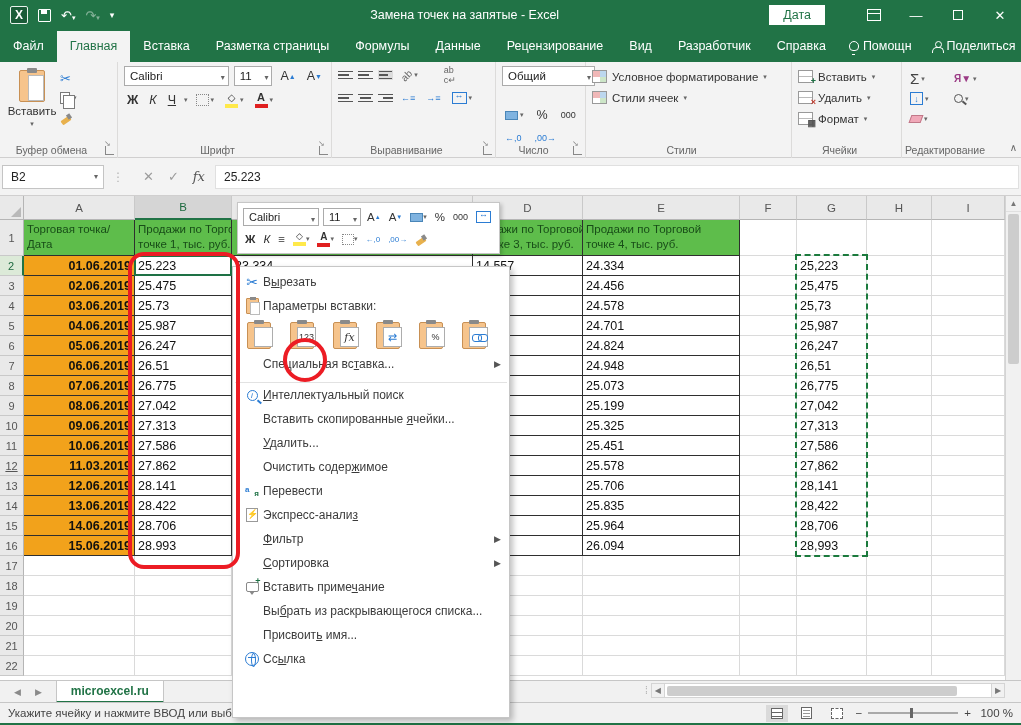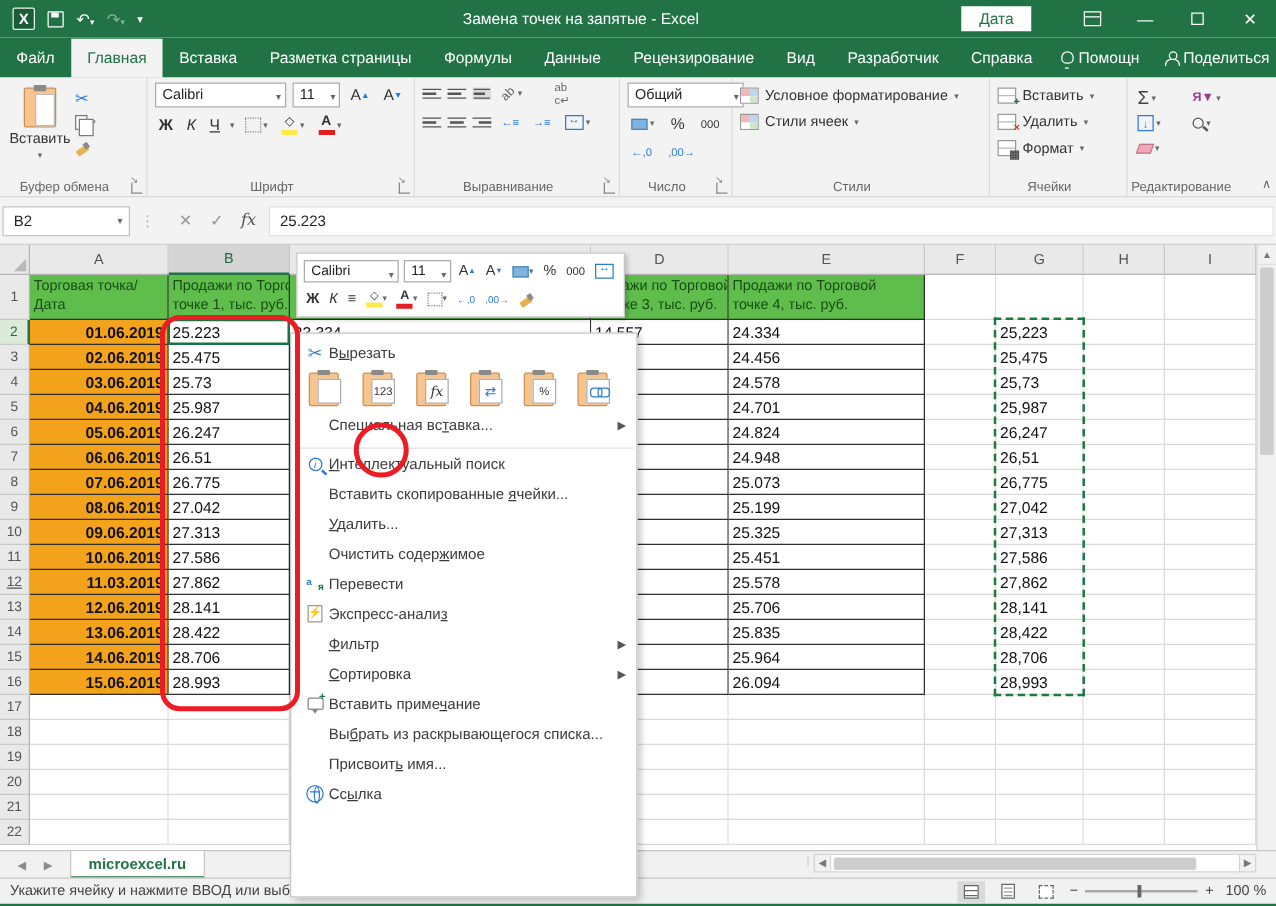--- a/index.html
+++ b/index.html
@@ -369,21 +369,21 @@
         <div class="tbtn">
             <span class="mt-merge"></span>
             <small class="caret">▾</small>
           </div>
       </div>
       <div class="rgroup-label">Выравнивание</div>
       <div class="launcher"></div>
     </div>
 
     <div class="rgroup" style="width:90px">
-      <div class="combo" style="width:93px;margin-bottom:4px">
+      <div class="combo" style="width:93px;margin-bottom:20px">
           <span>Общий</span>
           <span class="caret">▾</span>
         </div>
       <div class="frow" style="gap:7px">
         <div class="tbtn">
             <span style="width:13px;height:9px;background:#7fb3e0;border:1px solid #4a86b8;display:inline-block"></span>
             <small class="caret">▾</small>
           </div>
         <div class="tbtn">%</div>
         <div class="tbtn" style="font-size:9px">000</div>
@@ -799,20 +799,26 @@
     </div>
   </div>
 
   <div id="contextmenu">
       <div class="mi">
         <span class="ico">
           <span class="mi-scissors">✂</span>
         </span>
         <span class="lab">В<u>ы</u>резать</span>
       </div>
+      <div class="mi">
+        <span class="ico">
+          <span class="mi-clip"></span>
+        </span>
+        <span class="lab">Параметры вставки:</span>
+      </div>
       <div class="paste-row">
         <div class="pclip">
           <span class="board"></span>
           <span class="page"></span>
         </div>
         <div class="pclip">
           <span class="board"></span>
           <span class="page">123</span>
         </div>
         <div class="pclip">

